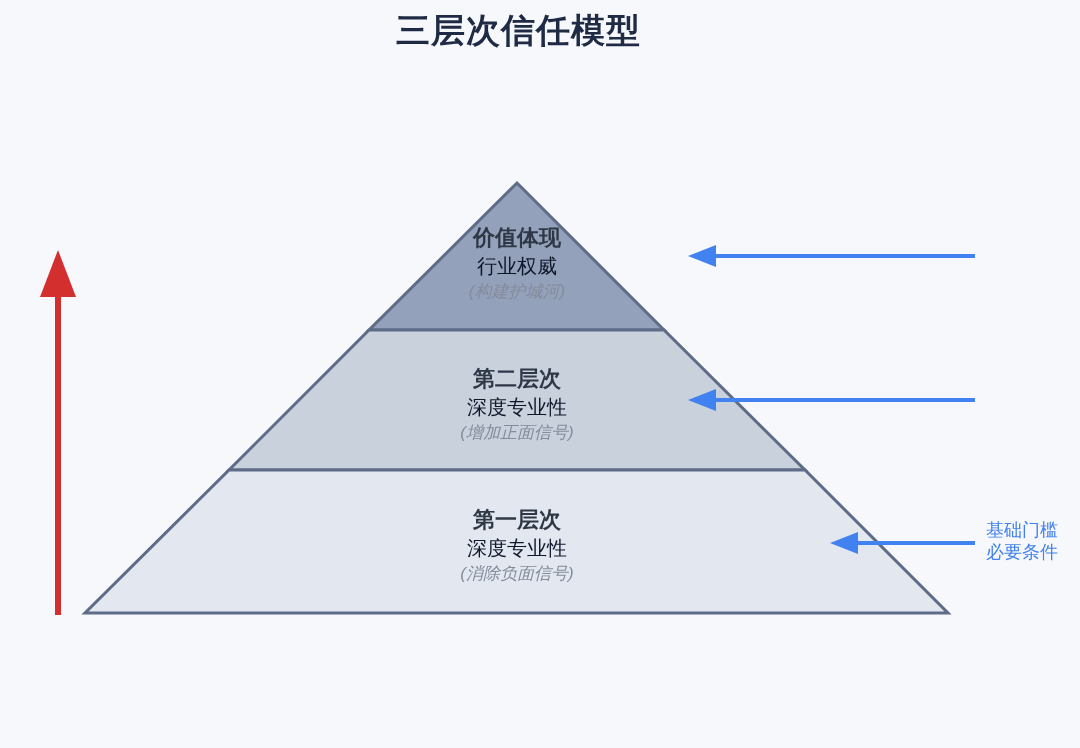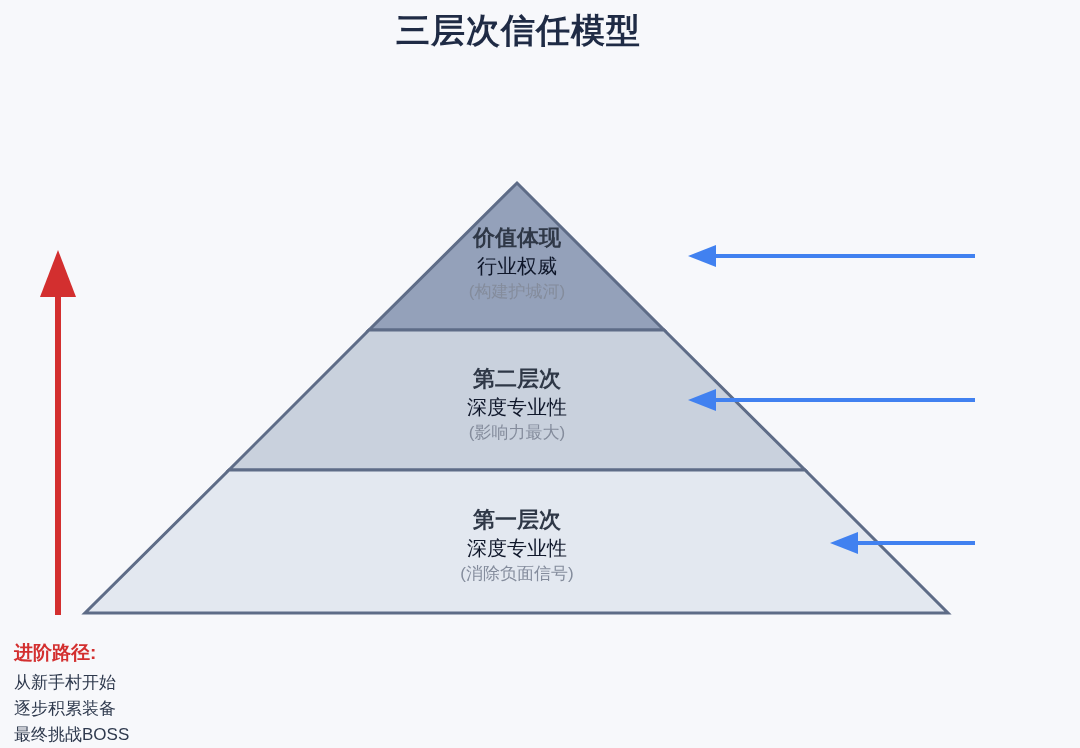--- a/index.html
+++ b/index.html
@@ -53,20 +53,21 @@
   }
   .lvl-sub {
     font-size: 20px;
     line-height: 28px;
     color: #0f172a;
   }
   .lvl-note {
     font-size: 17px;
     line-height: 24px;
     color: #848c9c;
+    font-style: italic;
   }
   .annotation {
     position: absolute;
     left: 986px;
     width: 94px;
     font-size: 18px;
     line-height: 22px;
     color: #4181f0;
     text-align: left;
     white-space: nowrap;
@@ -120,30 +121,28 @@
 
   <div class="level-text" style="top:224px">
     <div class="lvl-title">价值体现</div>
     <div class="lvl-sub">行业权威</div>
     <div class="lvl-note">(构建护城河)</div>
   </div>
 
   <div class="level-text" style="top:365px">
     <div class="lvl-title">第二层次</div>
     <div class="lvl-sub">深度专业性</div>
-    <div class="lvl-note">(影响力最大)</div>
+    <div class="lvl-note">(增加正面信号)</div>
   </div>
 
   <div class="level-text" style="top:506px">
     <div class="lvl-title">第一层次</div>
     <div class="lvl-sub">深度专业性</div>
     <div class="lvl-note">(消除负面信号)</div>
   </div>
 
+  <div class="annotation annotation-bottom">
+    <div>基础门槛</div>
+    <div>必要条件</div>
+  </div>
 
-  <div class="progression">
-    <div class="progression-heading">进阶路径:</div>
-    <div class="progression-step">从新手村开始</div>
-    <div class="progression-step">逐步积累装备</div>
-    <div class="progression-step">最终挑战BOSS</div>
-  </div>
 
 </div>
 
 </body></html>

